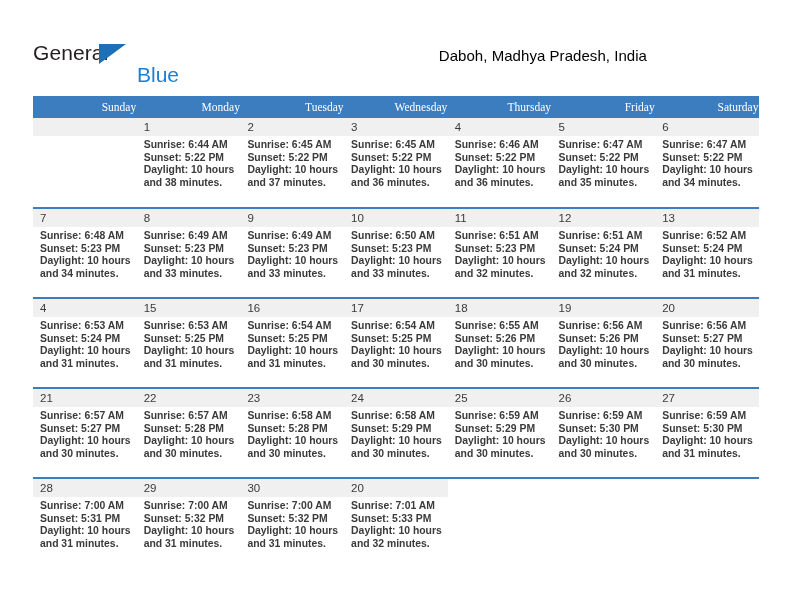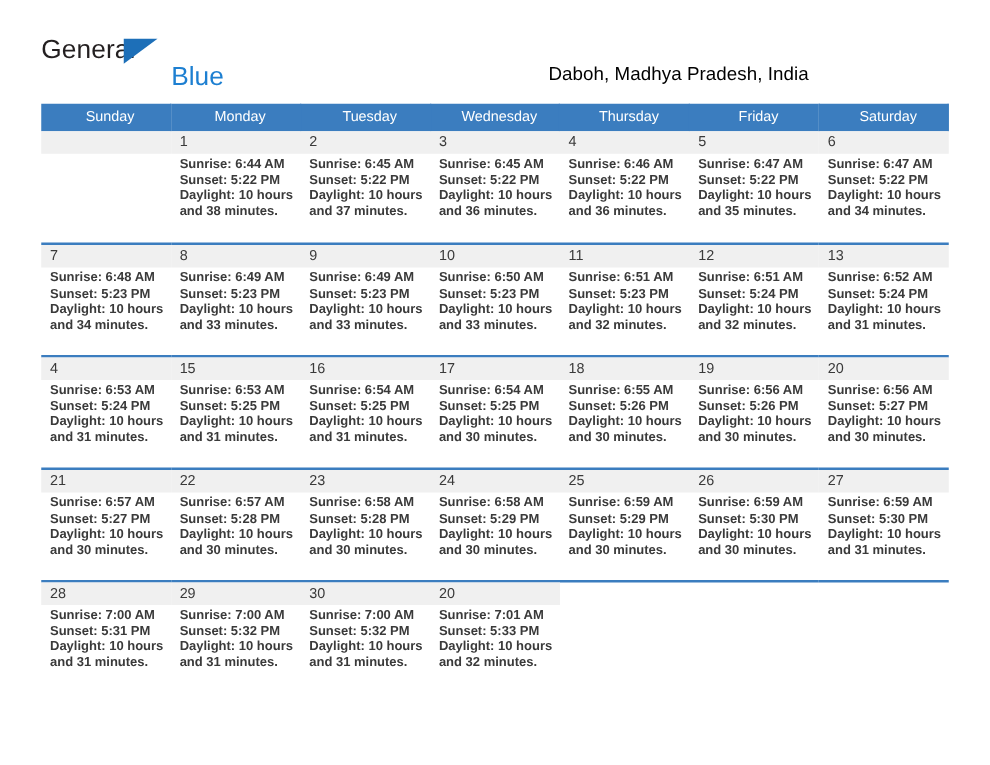--- a/index.html
+++ b/index.html
@@ -12,21 +12,21 @@
     height: 612px;
     font-family: "Liberation Sans", sans-serif;
     color: #000000;
     overflow: hidden;
   }
   .page {
     position: relative;
     width: 680px;
     height: 612px;
     box-sizing: border-box;
-    padding: 0 33px;
+    padding: 13px 33px;
   }
 
   
   .header {
     display: flex;
     align-items: flex-start;
     justify-content: space-between;
     padding-top: 26px;
     height: 72px;
     box-sizing: border-box;
@@ -72,43 +72,44 @@
   .cal-title {
     font-size: 27px;
     font-weight: normal;
     color: #000000;
     line-height: 1.05;
     letter-spacing: 0.2px;
   }
   .cal-subtitle {
     font-size: 15px;
     color: #000000;
-    margin-top: 25px;
+    margin-top: 8px;
     letter-spacing: 0.05px;
   }
 
   
   .calendar {
     width: 726px;
     border-collapse: collapse;
     table-layout: fixed;
     margin-top: 11px;
   }
   .calendar col { width: 103.71px; }
 
   thead th {
     background: #3b7dbf;
     color: #ffffff;
     font-size: 11.5px;
     font-weight: normal;
-    text-align: center;
+    text-align: right;
     padding: 5px 0 5px 7px;
     height: 19px;
     box-sizing: border-box;
     border-right: 1px solid #3b7dbf;
+    font-family: Liberation Serif, serif;
   }
 
   tbody tr.week-row > td {
     vertical-align: top;
     padding: 0;
     border-top: 2px solid #3b7dbf;
     height: 90px;
     box-sizing: border-box;
   }
   tbody tr.week-row.first > td {

